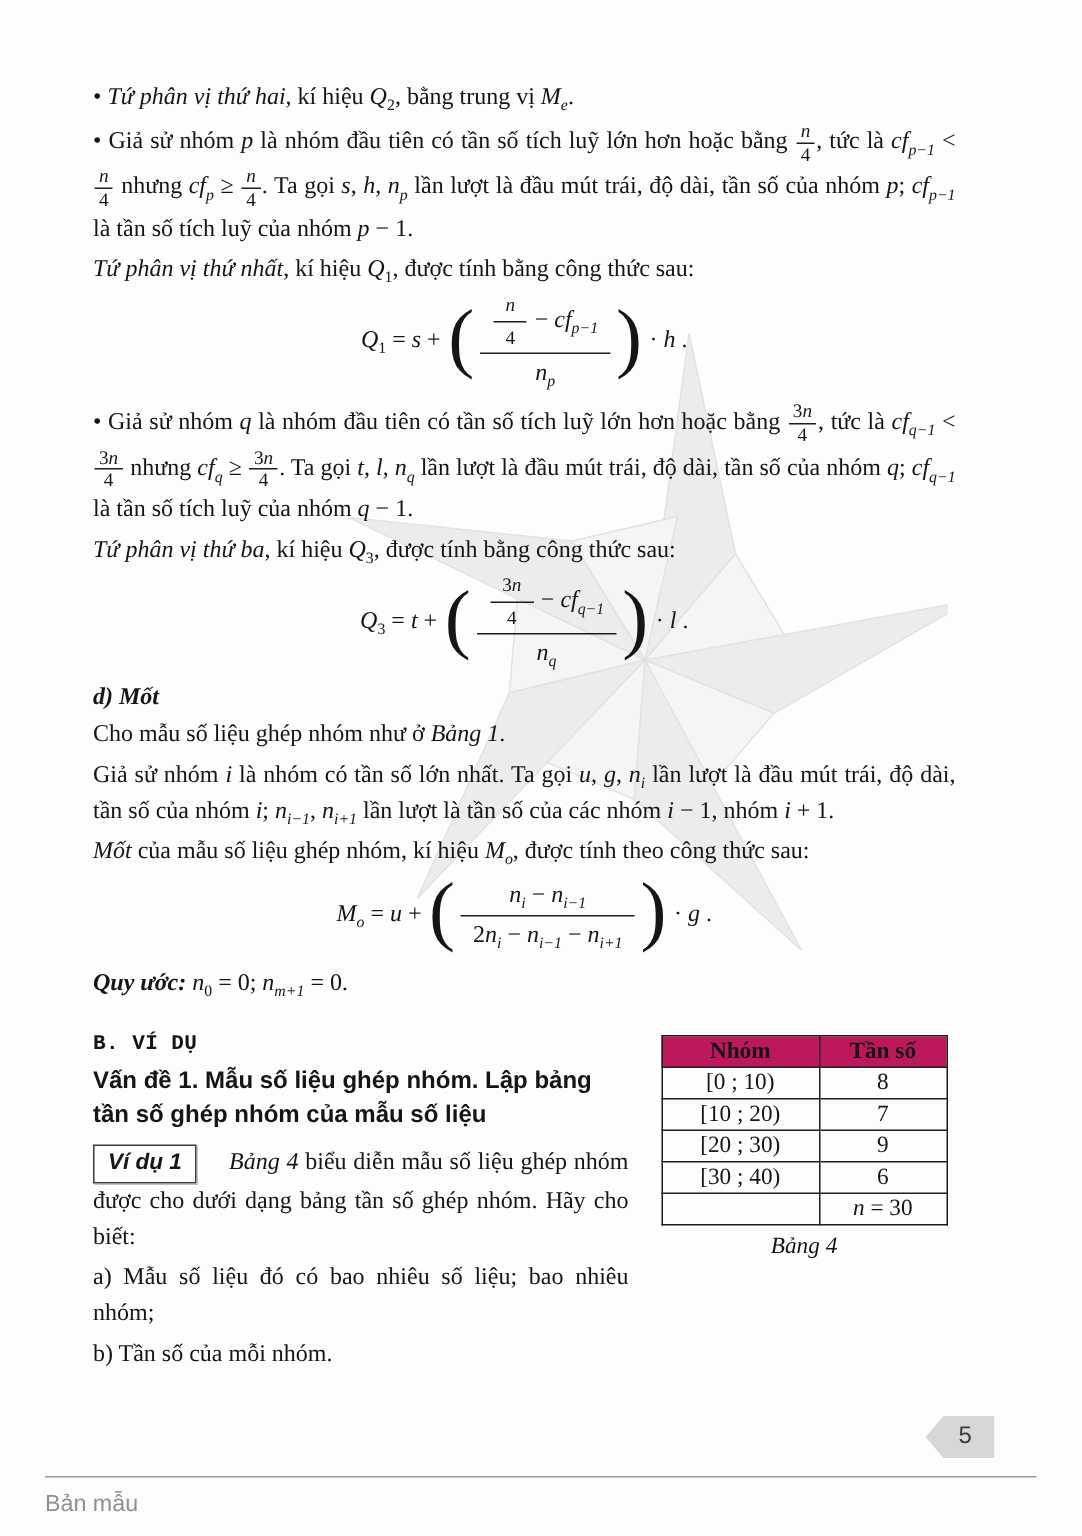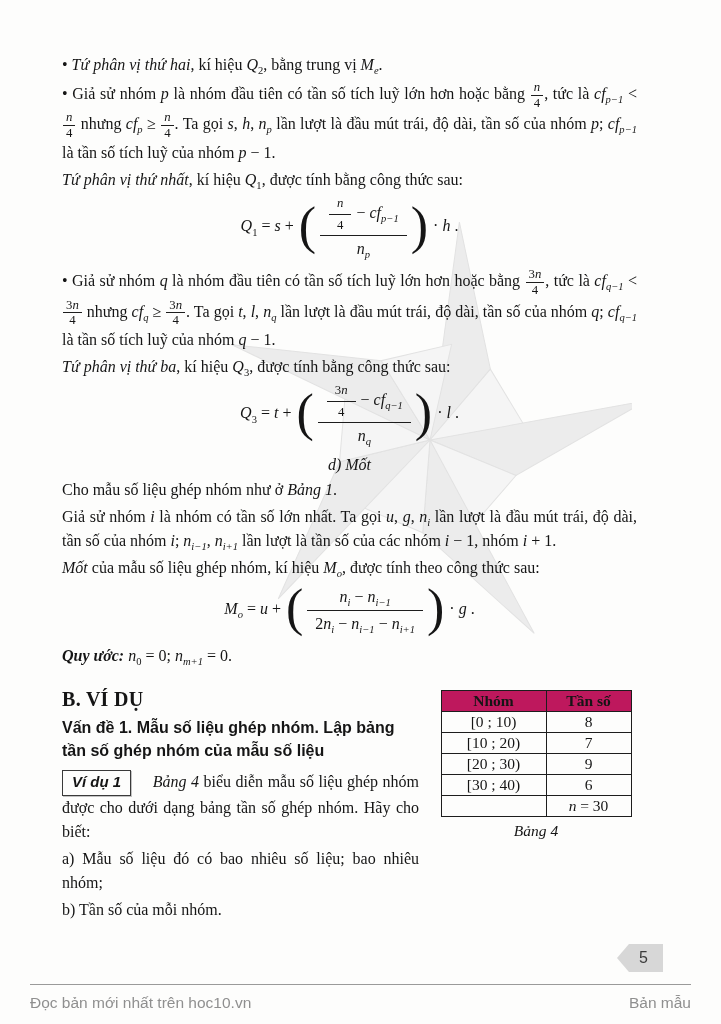--- a/index.html
+++ b/index.html
@@ -16,22 +16,22 @@
   sub{font-size:0.66em;line-height:0;}
   sub.it{font-style:italic;}
   .ifrac{display:inline-block;vertical-align:middle;text-align:center;font-size:0.8em;line-height:1.15;padding:0 1px;}
   .ifrac .fn{display:block;border-bottom:1px solid #1d1d1d;padding:0 3px;}
   .ifrac .fd{display:block;padding:0 3px;}
   .formula{text-align:center;margin:4px 0 8px;line-height:1.2;}
   .bfrac{display:inline-block;vertical-align:middle;text-align:center;line-height:1.25;margin:0 3px;}
   .bfrac .fn{display:block;border-bottom:1px solid #1d1d1d;padding:0 8px 3px;}
   .bfrac .fd{display:block;padding:3px 8px 0;}
   .bparen{display:inline-block;vertical-align:middle;font-size:52px;line-height:1;margin:0 1px;transform:translateY(-2px);}
-  .subhead{font-weight:normal;font-style:italic;margin:10px 0 4px;text-align:center;}
-  h2.secb{font-family:Liberation Serif, serif;font-size:20px;margin:12px 0 6px;letter-spacing:.3px;}
+  .subhead{font-weight:bold;font-style:italic;margin:10px 0 4px;}
+  h2.secb{font-family:Liberation Mono, monospace;font-size:14px;margin:12px 0 6px;letter-spacing:.3px;}
   h3.prob{font-family:"Liberation Sans",sans-serif;font-size:16px;margin:4px 0 8px;line-height:1.4;}
   .vidu-box{display:inline-block;border:1.5px solid #3a3a3a;padding:0 9px 1px;margin-right:17px;
     font-family:"Liberation Sans",sans-serif;font-weight:bold;font-style:italic;font-size:15px;
     box-shadow:1px 1px 0 #c2c2c2;}
   .example{display:flex;gap:16px;margin-top:8px;}
   .ex-left{flex:1;min-width:0;}
   .ex-right{width:202px;flex-shrink:0;display:flex;flex-direction:column;align-items:center;padding-top:14px;}
   table.freq{border-collapse:collapse;font-size:15.5px;}
   table.freq th,table.freq td{border:1px solid #1d1d1d;padding:1px 6px;text-align:center;}
   table.freq th{background:#be185d;font-weight:bold;}
@@ -150,15 +150,14 @@
     </div>
   </div>
 
 </div>
 
 <div class="page-tab">
   <span>5</span>
 </div>
 
 <div class="footer">
-  <span>Đọc bản mới nhất trên hoc10.vn</span>
   <span>Bản mẫu</span>
 </div>
 
 </body></html>

